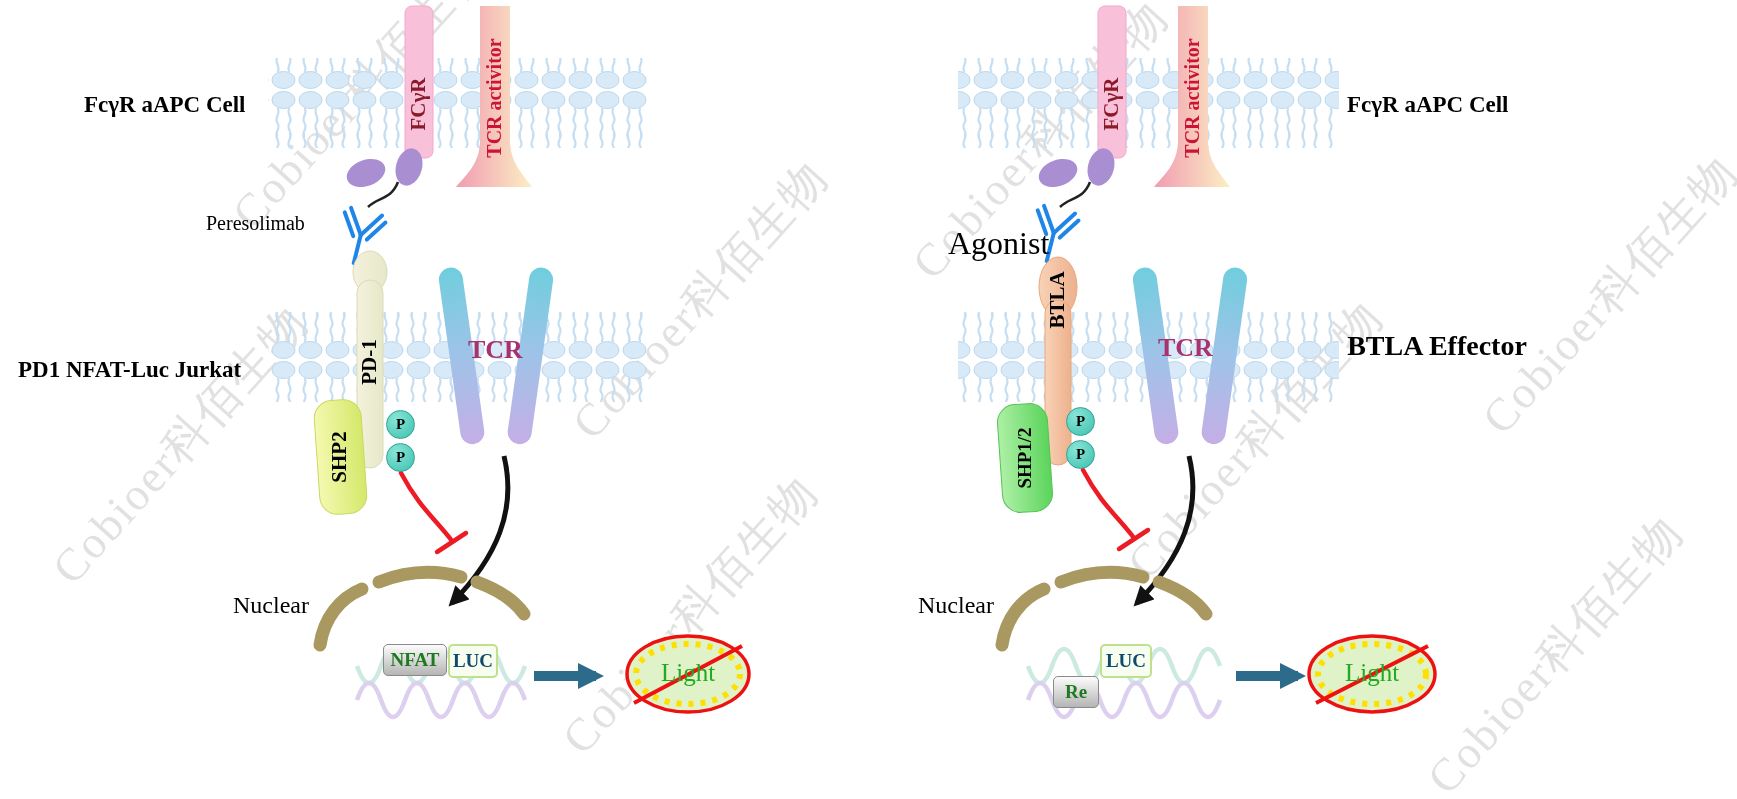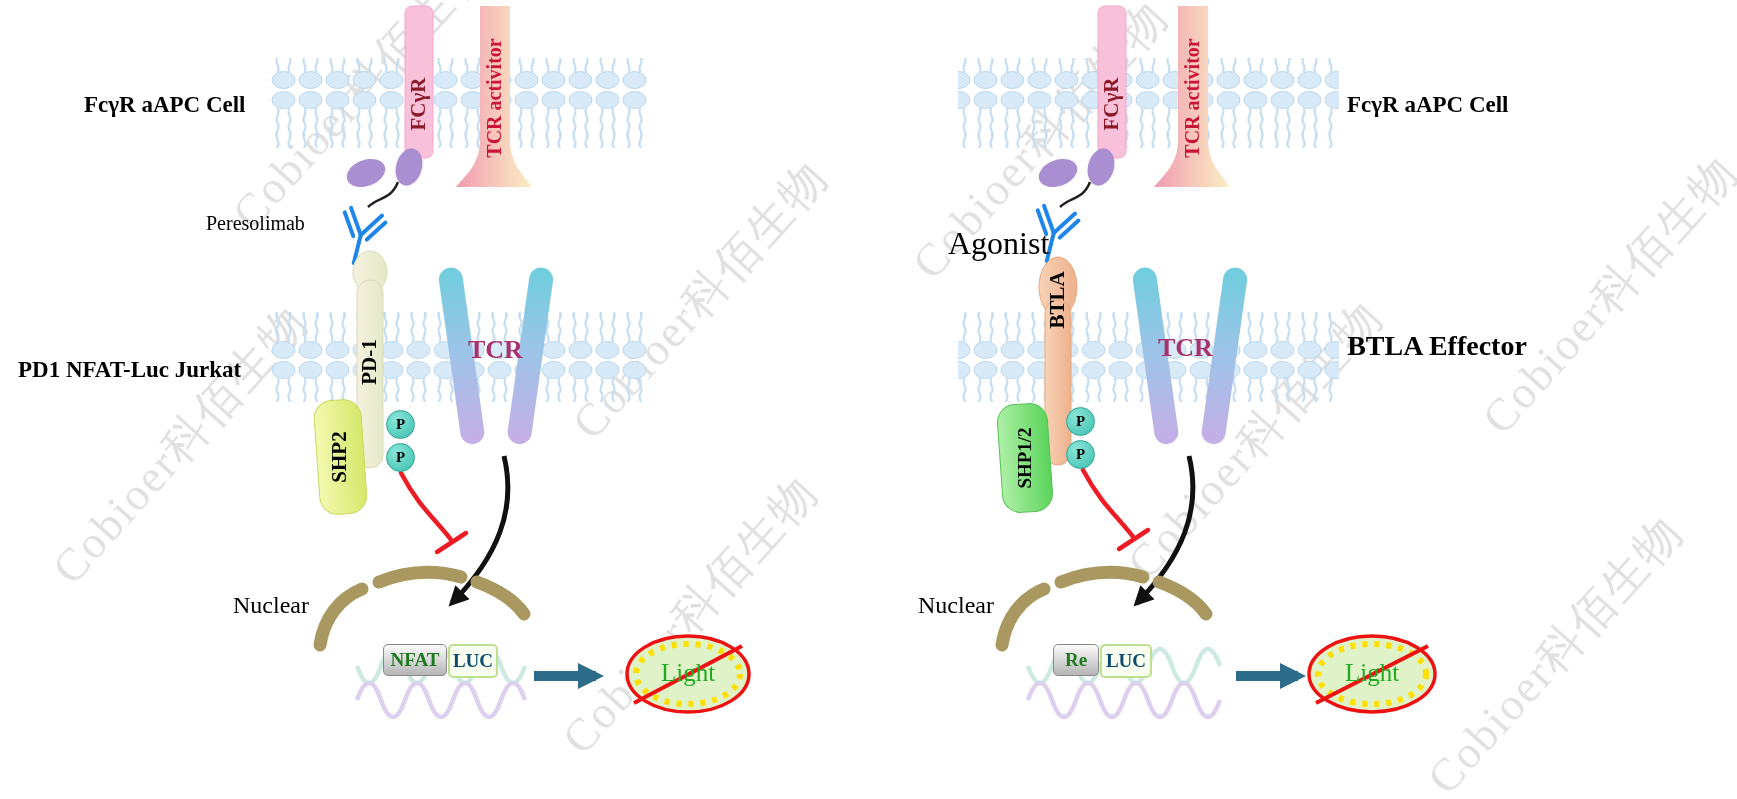--- a/index.html
+++ b/index.html
@@ -219,17 +219,17 @@
     <div class="lbl" style="left:948px;top:226px;font-size:32px">Agonist</div>
     <div class="lbl bold rot" style="left:1058px;top:300px;font-size:21px">BTLA</div>
     <div class="lbl bold" style="left:1337px;top:330px;font-size:28px;width:200px;text-align:center;line-height:32px">
       <div>BTLA Effector</div>
     </div>
     <div class="lbl bold" style="left:1158px;top:334px;font-size:26px;color:#a8326e">TCR</div>
     <div class="lbl bold rot" style="left:1025px;top:458px;font-size:19px">SHP1/2</div>
     <div class="pcirc" style="left:1066px;top:407px">P</div>
     <div class="pcirc" style="left:1066px;top:440px">P</div>
     <div class="lbl" style="left:918px;top:592px;font-size:24px">Nuclear</div>
-    <div class="tfbox" style="left:1053px;top:644px;width:44px">Re</div>
+    <div class="tfbox" style="left:1053px;top:676px;width:44px">Re</div>
     <div class="lucbox" style="left:1100px;top:644px;width:48px">LUC</div>
     <div class="lightlbl" style="left:1372px;top:673px">Light</div>
   </div>
 </div>
 
 </body></html>

